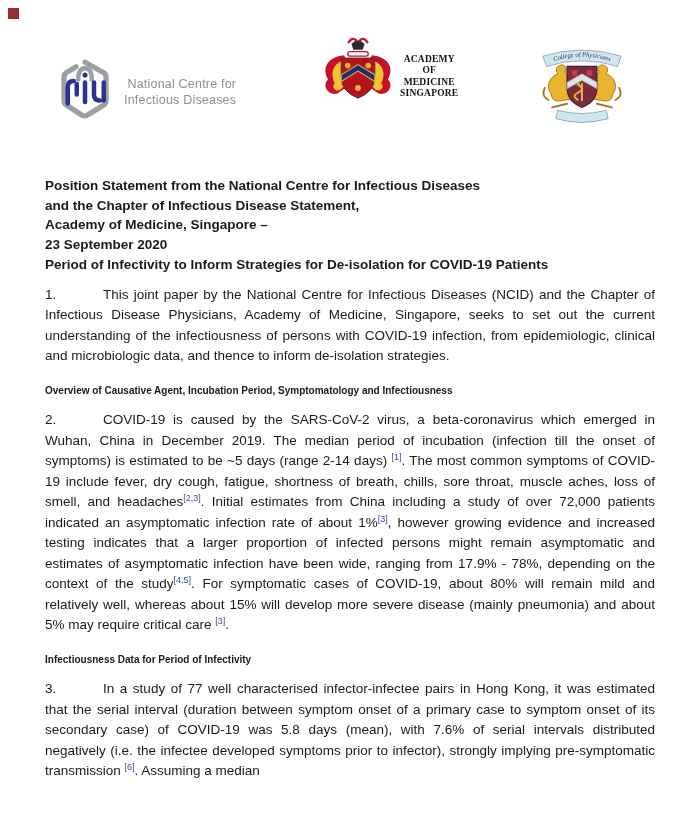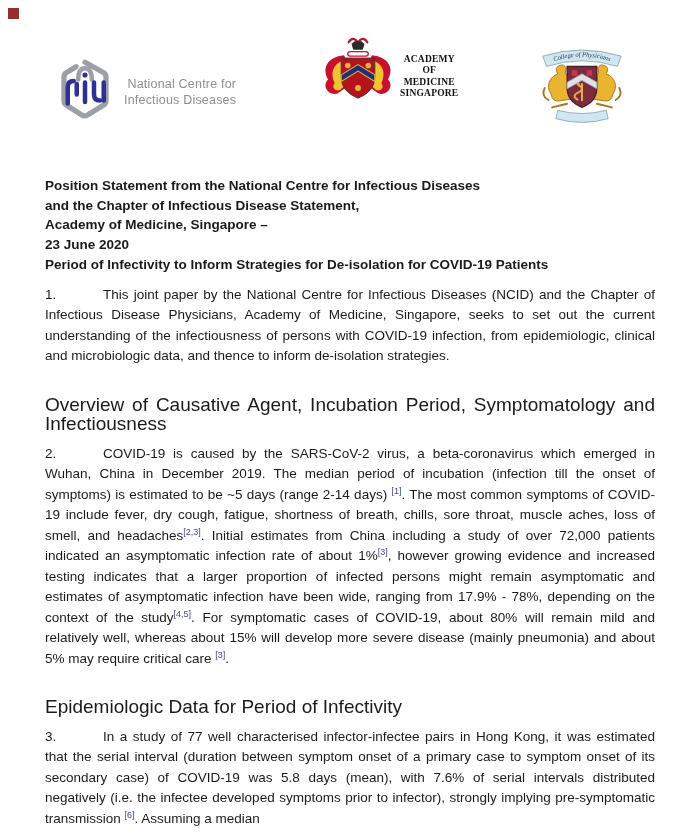--- a/index.html
+++ b/index.html
@@ -28,21 +28,21 @@
     margin-top:3px;text-align:center;
     font-family:"Liberation Serif","DejaVu Serif",serif;
     font-weight:bold;font-size:9.5px;line-height:11.5px;color:#111;
     letter-spacing:.2px;
   }
   .cop{margin-top:6px;}
   
   .doc{padding:0 45px;}
   .title-block{margin-top:38px;text-align:left;font-weight:bold;font-size:13.5px;line-height:19.5px;}
   .h-main{margin-top:1px;font-weight:bold;font-size:13.5px;line-height:19.5px;}
-  .h-sec{margin-top:28px;font-weight:normal;font-size:19px;line-height:19.5px;text-align:justify;}
+  .h-sec{margin-top:14px;font-weight:bold;font-size:10px;line-height:19.5px;text-align:justify;}
   .para{margin:10px 0 0 0;font-size:13.5px;line-height:20.5px;text-align:justify;}
   .pnum{display:inline-block;width:58px;}
   sup.ref{font-size:9px;line-height:0;color:#394a9e;vertical-align:super;letter-spacing:0;}
 </style>
 </head>
 <body>
 
 <div class="page">
 
   <div class="corner-marker"></div>
@@ -141,29 +141,29 @@
       </span>
     </div>
   </div>
 
   <div class="doc">
 
     <div class="title-block">
       <div>Position Statement from the National Centre for Infectious Diseases</div>
       <div>and the Chapter of Infectious Disease Statement,</div>
       <div>Academy of Medicine, Singapore –</div>
-      <div>23 June 2020</div>
+      <div>23 September 2020</div>
     </div>
 
     <div class="h-main">Period of Infectivity to Inform Strategies for De-isolation for COVID-19 Patients</div>
 
     <p class="para"><span class="pnum">1.</span><span>This joint paper by the National Centre for Infectious Diseases (NCID) and the Chapter of Infectious Disease Physicians, Academy of Medicine, Singapore, seeks to set out the current understanding of the infectiousness of persons with COVID-19 infection, from epidemiologic, clinical and microbiologic data, and thence to inform de-isolation strategies.</span></p>
 
     <div class="h-sec">Overview of Causative Agent, Incubation Period, Symptomatology and Infectiousness</div>
 
     <p class="para"><span class="pnum">2.</span><span>COVID-19 is caused by the SARS-CoV-2 virus, a beta-coronavirus which emerged in Wuhan, China in December 2019.  The median period of incubation (infection till the onset of symptoms) is estimated to be ~5 days (range 2-14 days) <sup class="ref">[1]</sup>. The most common symptoms of COVID-19 include fever, dry cough, fatigue, shortness of breath, chills, sore throat, muscle aches, loss of smell, and headaches<sup class="ref">[2,3]</sup>.  Initial estimates from China including a study of over 72,000 patients indicated an asymptomatic infection rate of about 1%<sup class="ref">[3]</sup>, however growing evidence and increased testing indicates that a larger proportion of infected persons might remain asymptomatic and estimates of asymptomatic infection have been wide, ranging from 17.9% - 78%, depending on the context of the study<sup class="ref">[4,5]</sup>.  For symptomatic cases of COVID-19, about 80% will remain mild and relatively well, whereas about 15% will develop more severe disease (mainly pneumonia) and about 5% may require critical care <sup class="ref">[3]</sup>.</span></p>
 
-    <div class="h-sec">Epidemiologic Data for Period of Infectivity</div>
+    <div class="h-sec">Infectiousness Data for Period of Infectivity</div>
 
     <p class="para"><span class="pnum">3.</span><span>In a study of 77 well characterised infector-infectee pairs in Hong Kong, it was estimated that the serial interval (duration between symptom onset of a primary case to symptom onset of its secondary case) of COVID-19 was 5.8 days (mean), with 7.6% of serial intervals distributed negatively (i.e. the infectee developed symptoms prior to infector), strongly implying pre-symptomatic transmission <sup class="ref">[6]</sup>.  Assuming a median</span></p>
 
   </div>
 </div>
 
 </body></html>

